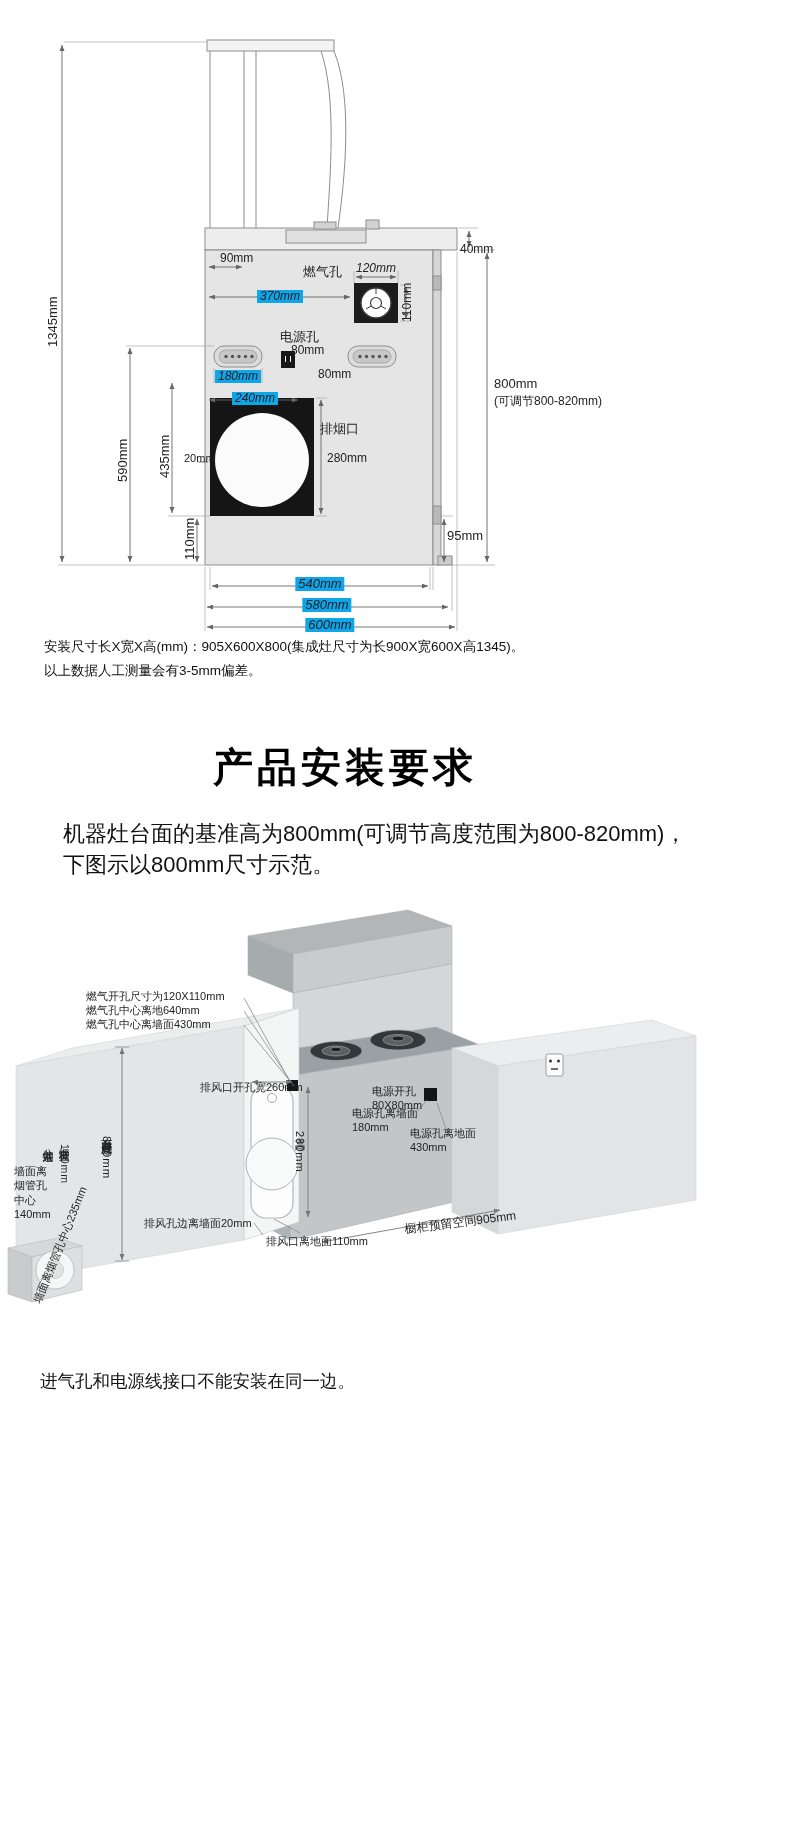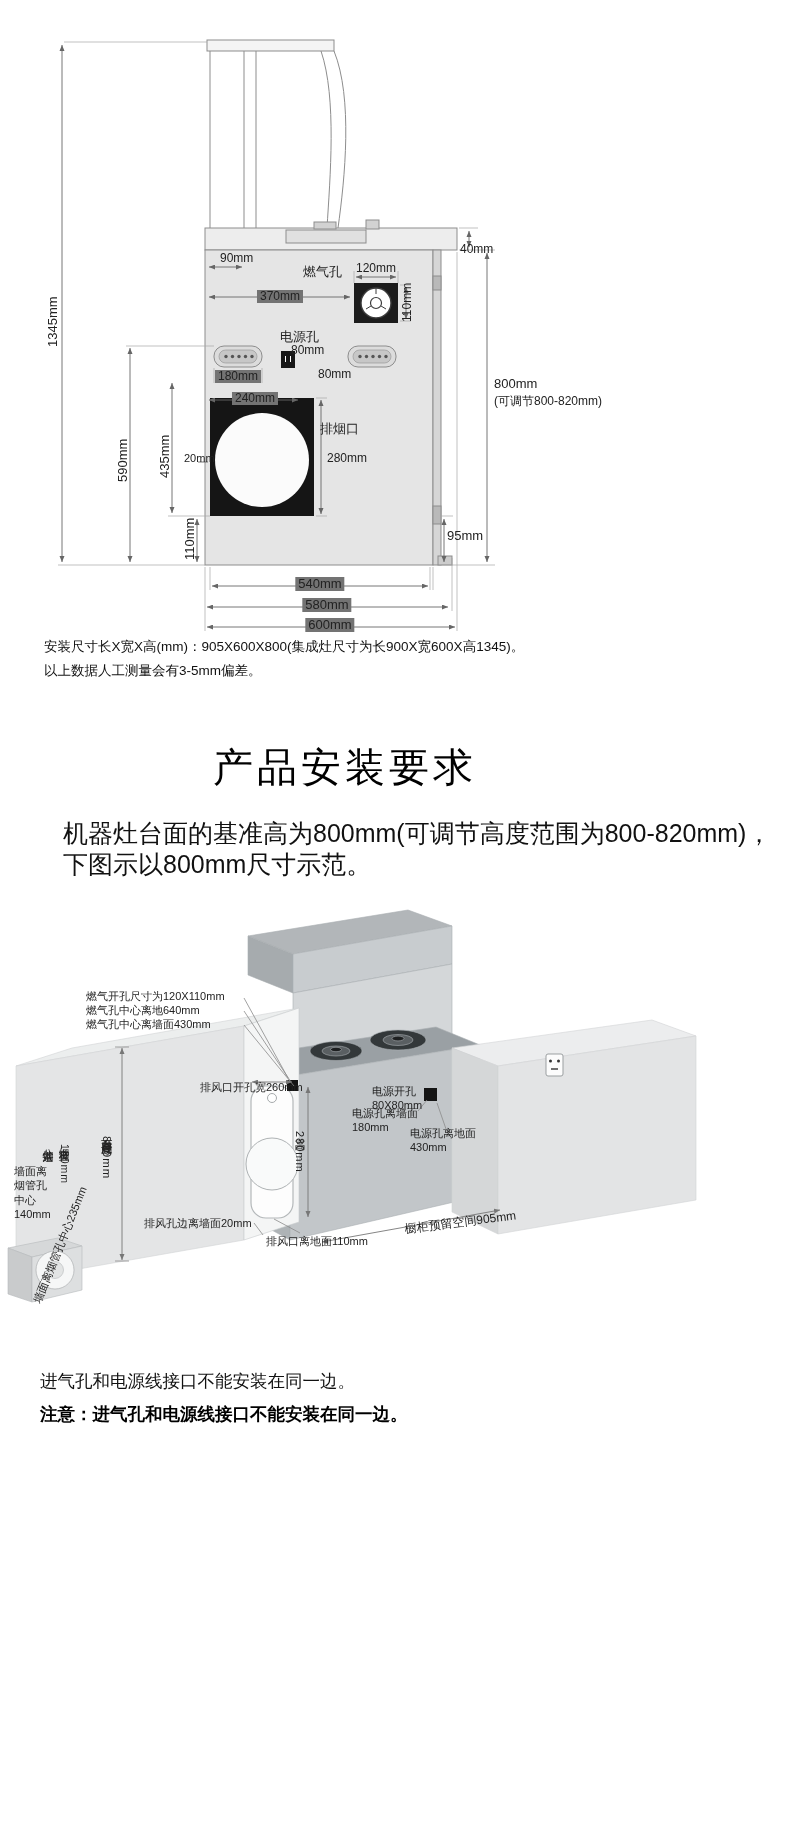--- a/index.html
+++ b/index.html
@@ -2,26 +2,26 @@
 <html><head>
 <meta charset="utf-8">
 <style>
   html,body{margin:0;padding:0;background:#fff;}
   .page{position:relative;width:790px;height:1847px;background:#ffffff;overflow:hidden;
         font-family:"Liberation Sans","DejaVu Sans",sans-serif;color:#1a1a1a;}
   .abs{position:absolute;}
   .dl{position:absolute;font-size:12px;color:#222;white-space:nowrap;line-height:1.1;}
   .f13{font-size:13px;} .f11{font-size:11px;} .f10{font-size:10px;}
   .rot{transform:rotate(-90deg);transform-origin:0 0;}
-  .cx{transform:translateX(-50%);}
-  .bg{background:#737373;padding:0 3px;}
+  .cx{transform:translateX(-50%);font-style:italic;}
+  .bg{background:#0ea5e9;padding:0 3px;}
   .caption{position:absolute;font-size:13.5px;color:#111;white-space:nowrap;margin:0;}
   .title{position:absolute;left:0;width:690px;text-align:center;margin:0;
-         font-size:40px;font-weight:400;letter-spacing:4px;color:#000;}
-  .intro{position:absolute;margin:0;font-size:25px;line-height:31px;color:#111;}
+         font-size:40px;font-weight:700;letter-spacing:4px;color:#000;}
+  .intro{position:absolute;margin:0;font-size:22px;line-height:31px;color:#111;}
   .ann{position:absolute;font-size:11px;color:#222;line-height:1.3;}
   .vtext{position:absolute;writing-mode:vertical-rl;text-orientation:mixed;
          font-size:11px;color:#222;letter-spacing:1px;line-height:1.1;}
   .footer-line{position:absolute;margin:0;font-size:17.5px;color:#111;white-space:nowrap;}
   .footer-note{font-weight:700;color:#000;}
 </style>
 </head>
 <body>
 
 <div class="page">
@@ -262,15 +262,14 @@
   <span class="vtext" style="left:42px;top:1140px">公共烟道</span>
   <span class="vtext" style="left:58px;top:1140px;font-size:10.5px">烟道直径180mm</span>
   <span class="ann f10" style="left:14px;top:1164px;width:42px">墙面离烟管孔中心140mm</span>
   <span class="ann f10" style="left:30px;top:1300px;transform:rotate(-68deg);transform-origin:0 0;white-space:nowrap">墙面离烟管孔中心235mm</span>
   <span class="ann" style="left:144px;top:1216px">排风孔边离墙面20mm</span>
   <span class="ann" style="left:266px;top:1234px">排风口离地面110mm</span>
   <span class="ann" style="left:404px;top:1222px;font-size:12px;transform:rotate(-7deg);transform-origin:0 0">橱柜预留空间905mm</span>
 
 
   <p class="footer-line" style="left:40px;top:1369px">进气孔和电源线接口不能安装在同一边。</p>
-  <p class="footer-line footer-note" style="left:40px;top:1402px">注意：进气孔和电源线接口不能安装在同一边。</p>
 
 </div>
 
 </body></html>

